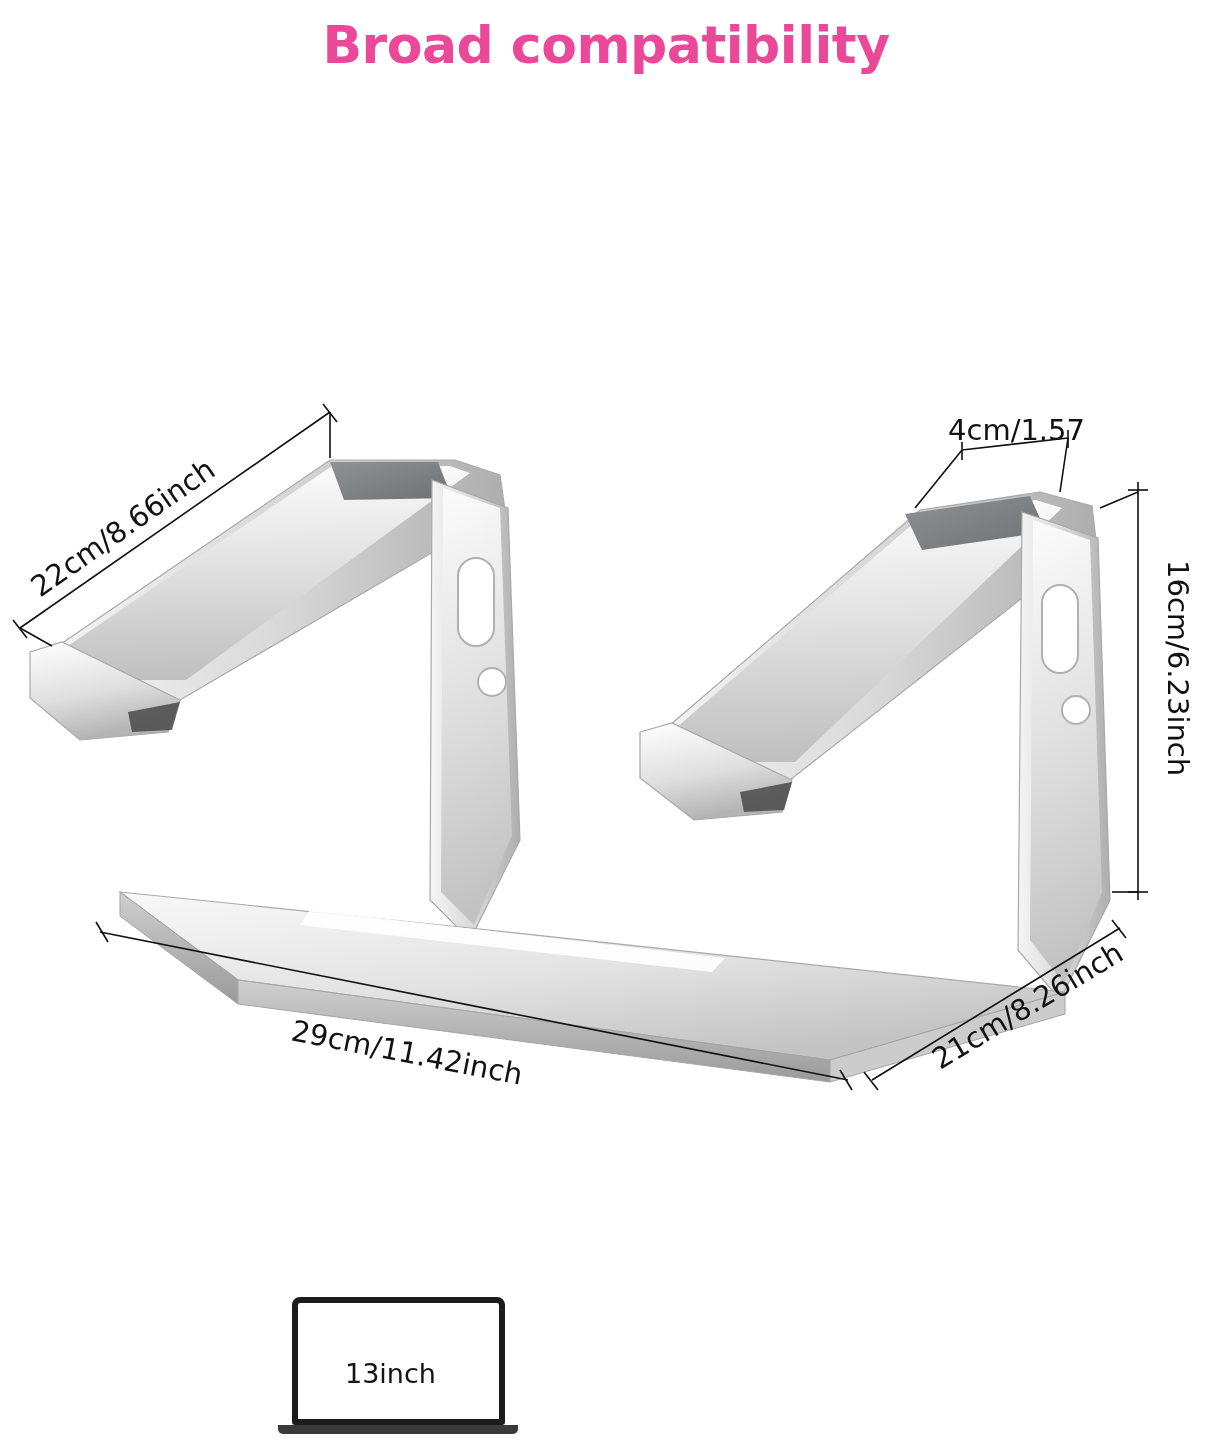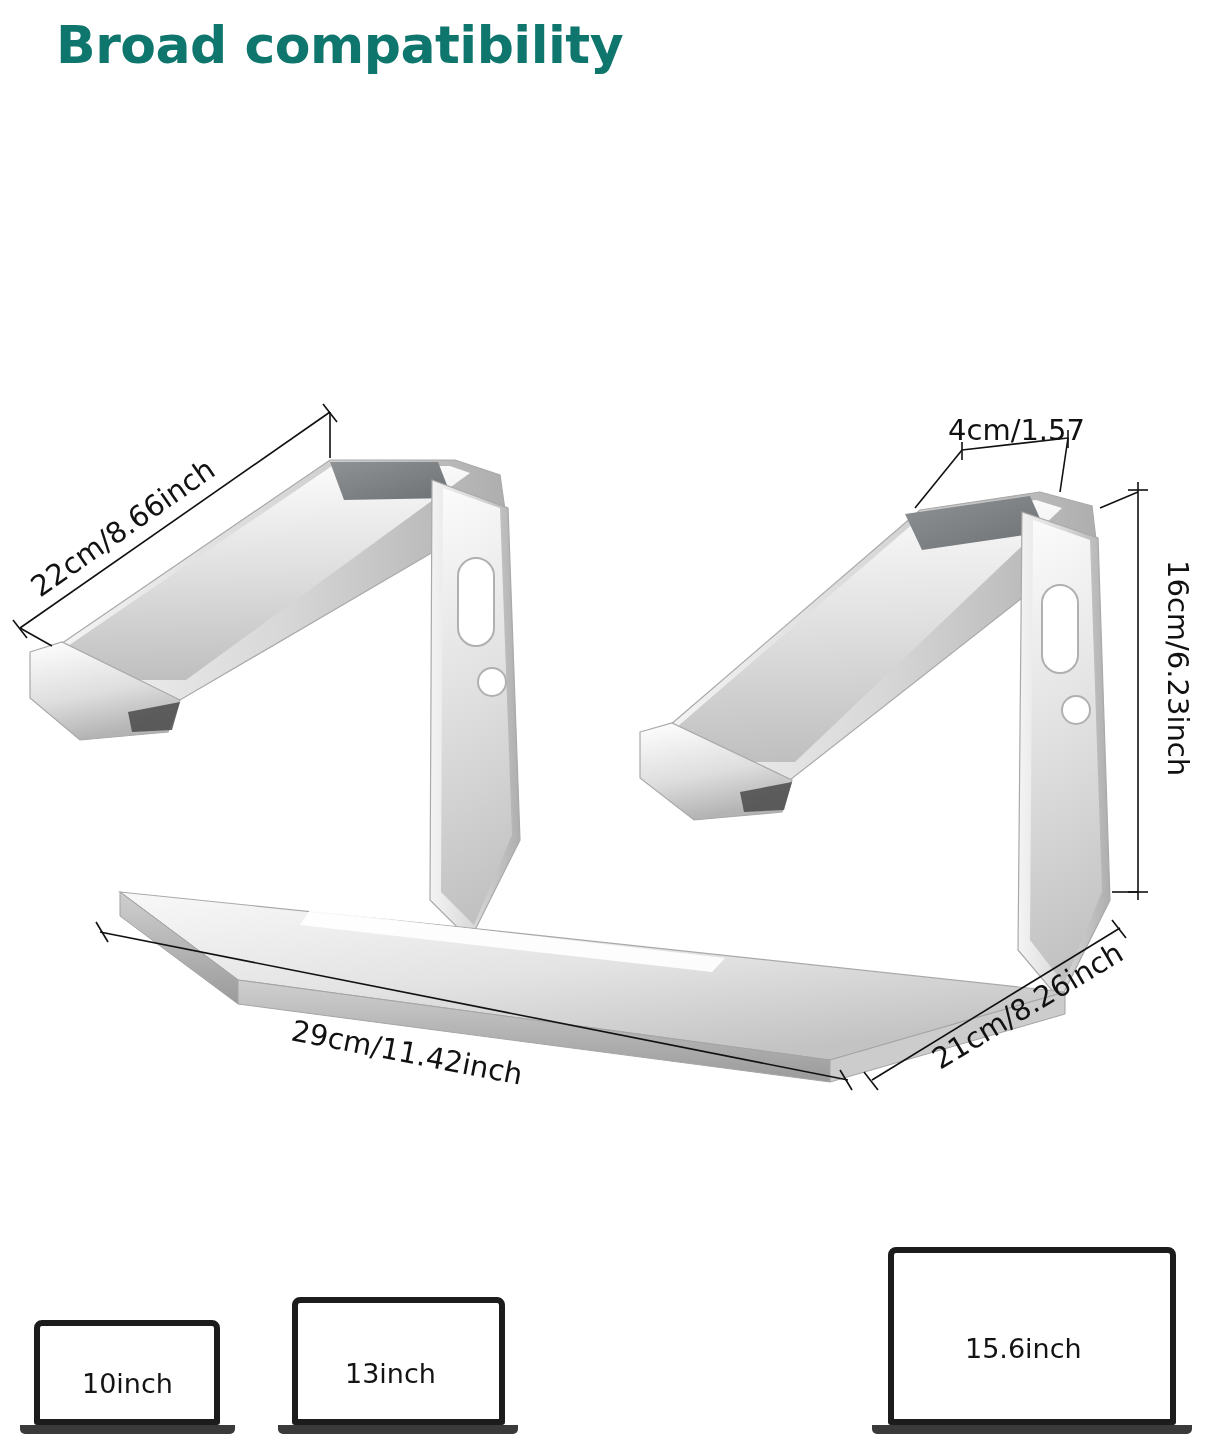--- a/index.html
+++ b/index.html
@@ -20,24 +20,25 @@
     position: absolute;
     left: 56px;
     top: 14px;
     width: 1100px;
   }
   .title {
     font-family: "DejaVu Sans", sans-serif;
     font-weight: bold;
     font-size: 52px;
     line-height: 62px;
-    color: #0f766e;
+    color: #ec4899;
     letter-spacing: -0.5px;
     margin: 0;
     white-space: nowrap;
+    text-align: center;
   }
   .subtitle {
     font-family: "DejaVu Sans", sans-serif;
     font-weight: normal;
     font-size: 37px;
     line-height: 48px;
     color: #141414;
     margin: 8px 0 0 0;
     white-space: nowrap;
   }
@@ -233,32 +234,22 @@
     <text x="948" y="60">4cm/1.57</text>
     <text x="1168" y="180" transform="rotate(90 1168 180)">16cm/6.23inch</text>
     <text x="290" y="660" transform="rotate(11 290 660)">29cm/11.42inch</text>
     <text x="940" y="690" transform="rotate(-31 940 690)">21cm/8.26inch</text>
   </g>
 </svg>
 </div>
 
 <div class="laptop-row">
 
-  <div class="laptop lap1">
-    <div class="screen"></div>
-    <div class="base"></div>
-    <div class="label">10inch</div>
-  </div>
 
   <div class="laptop lap2">
     <div class="screen"></div>
     <div class="base"></div>
     <div class="label">13inch</div>
   </div>
 
 
-  <div class="laptop lap4">
-    <div class="screen"></div>
-    <div class="base"></div>
-    <div class="label">15.6inch</div>
-  </div>
 
 </div>
 
 </body></html>

